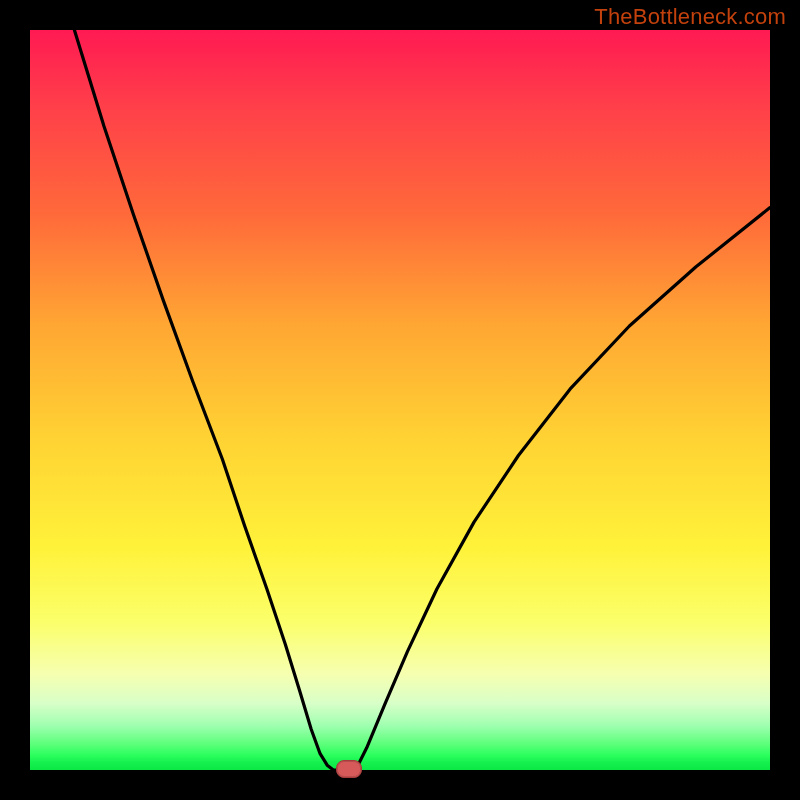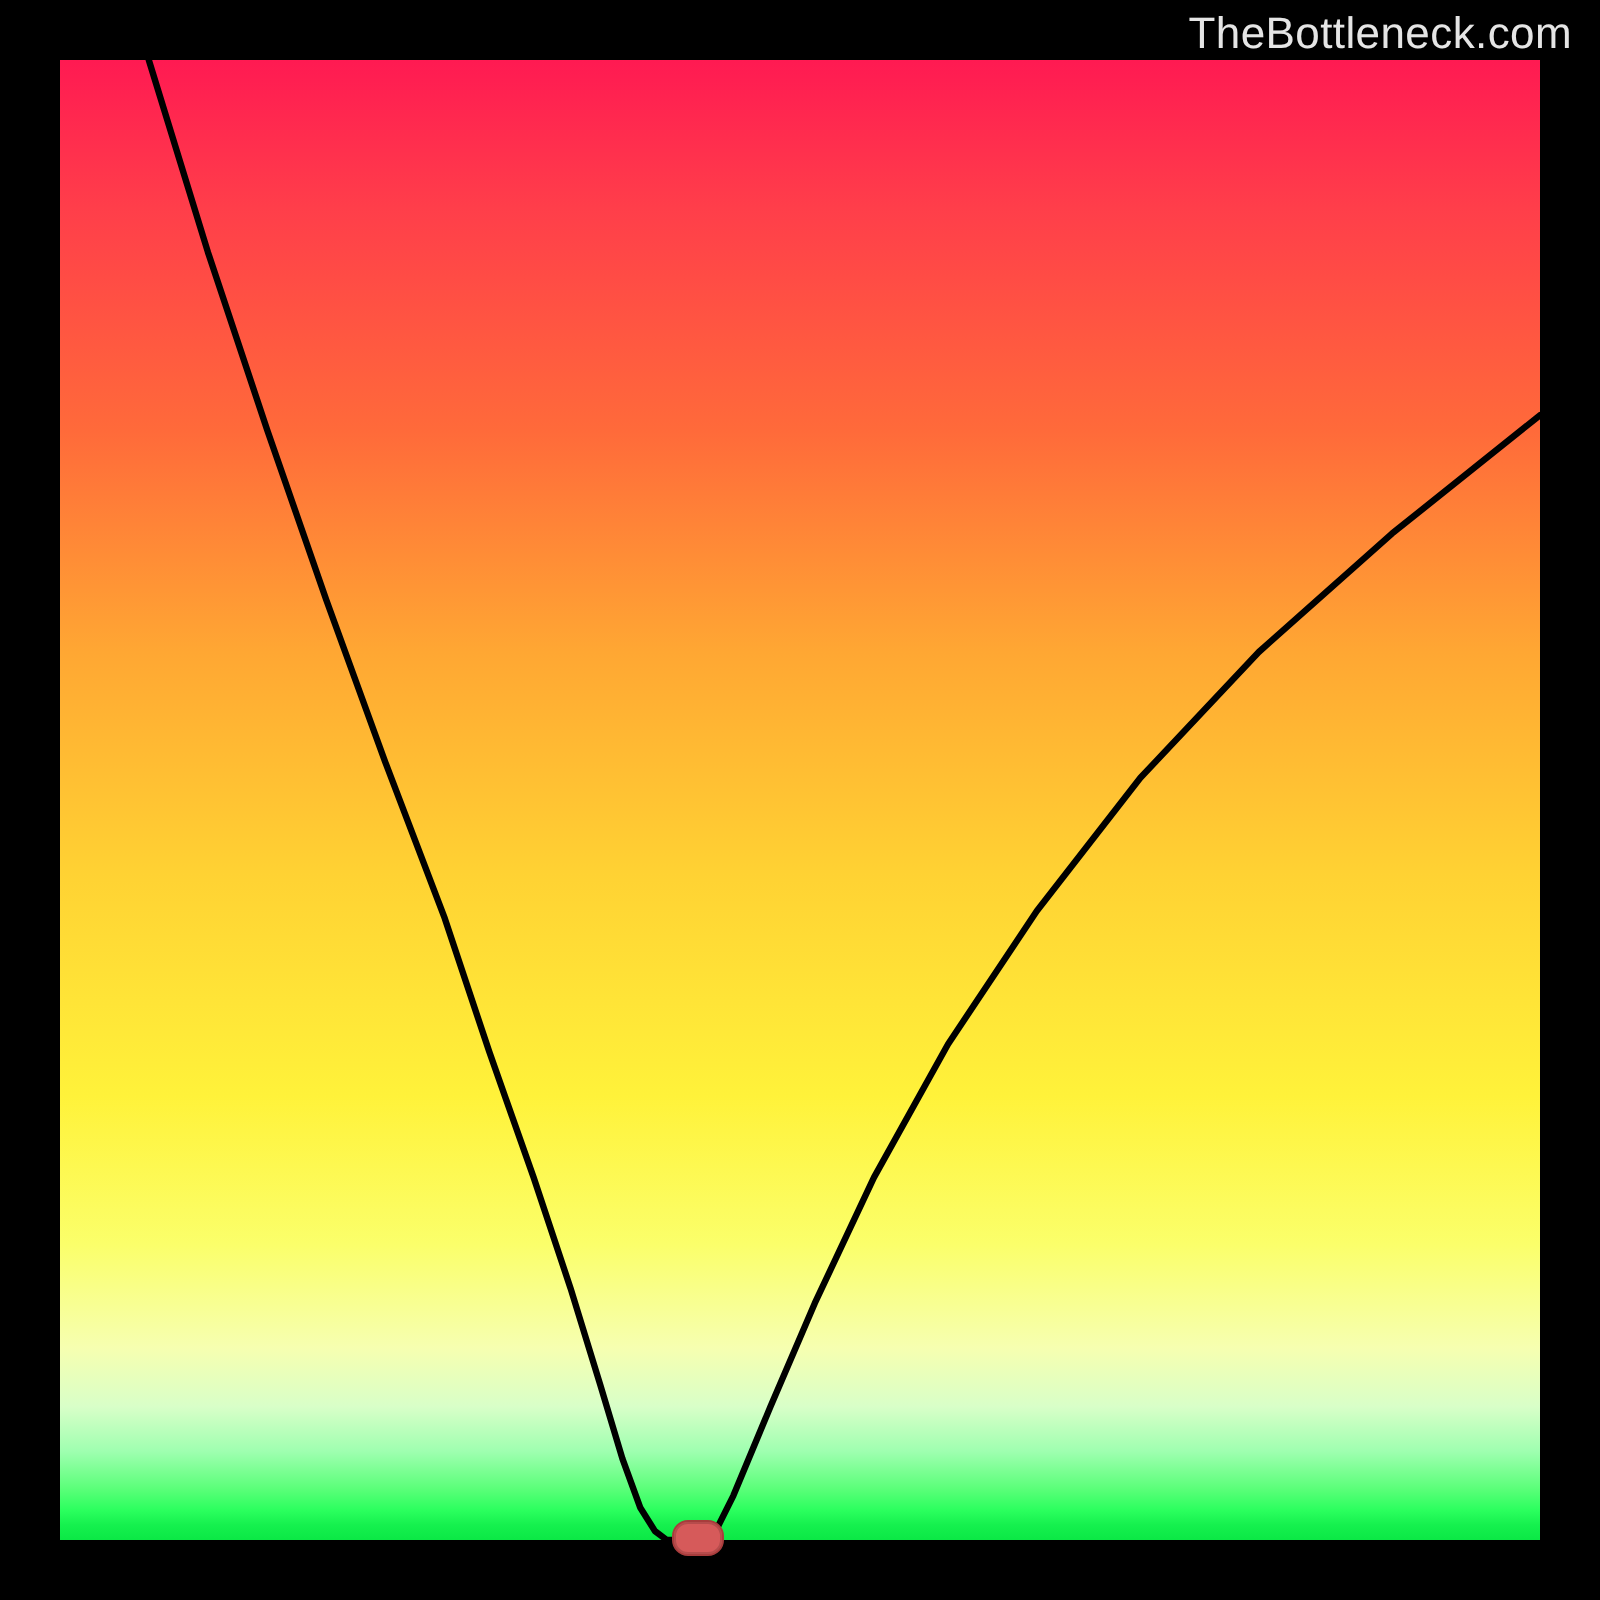--- a/index.html
+++ b/index.html
@@ -41,21 +41,21 @@
       #5cff7a 96.5%,
       #2bff5e 98%,
       #15f04e 99%,
       #0be845 100%
     );
   }
   .watermark {
     position: absolute;
     top: 4px;
     right: 14px;
-    color: #e5e5e5;
+    color: #c2410c;
     font-size: 22px;
     letter-spacing: 0.2px;
     user-select: none;
   }
   svg.curve {
     position: absolute;
     top: 0;
     left: 0;
     width: 740px;
     height: 740px;

